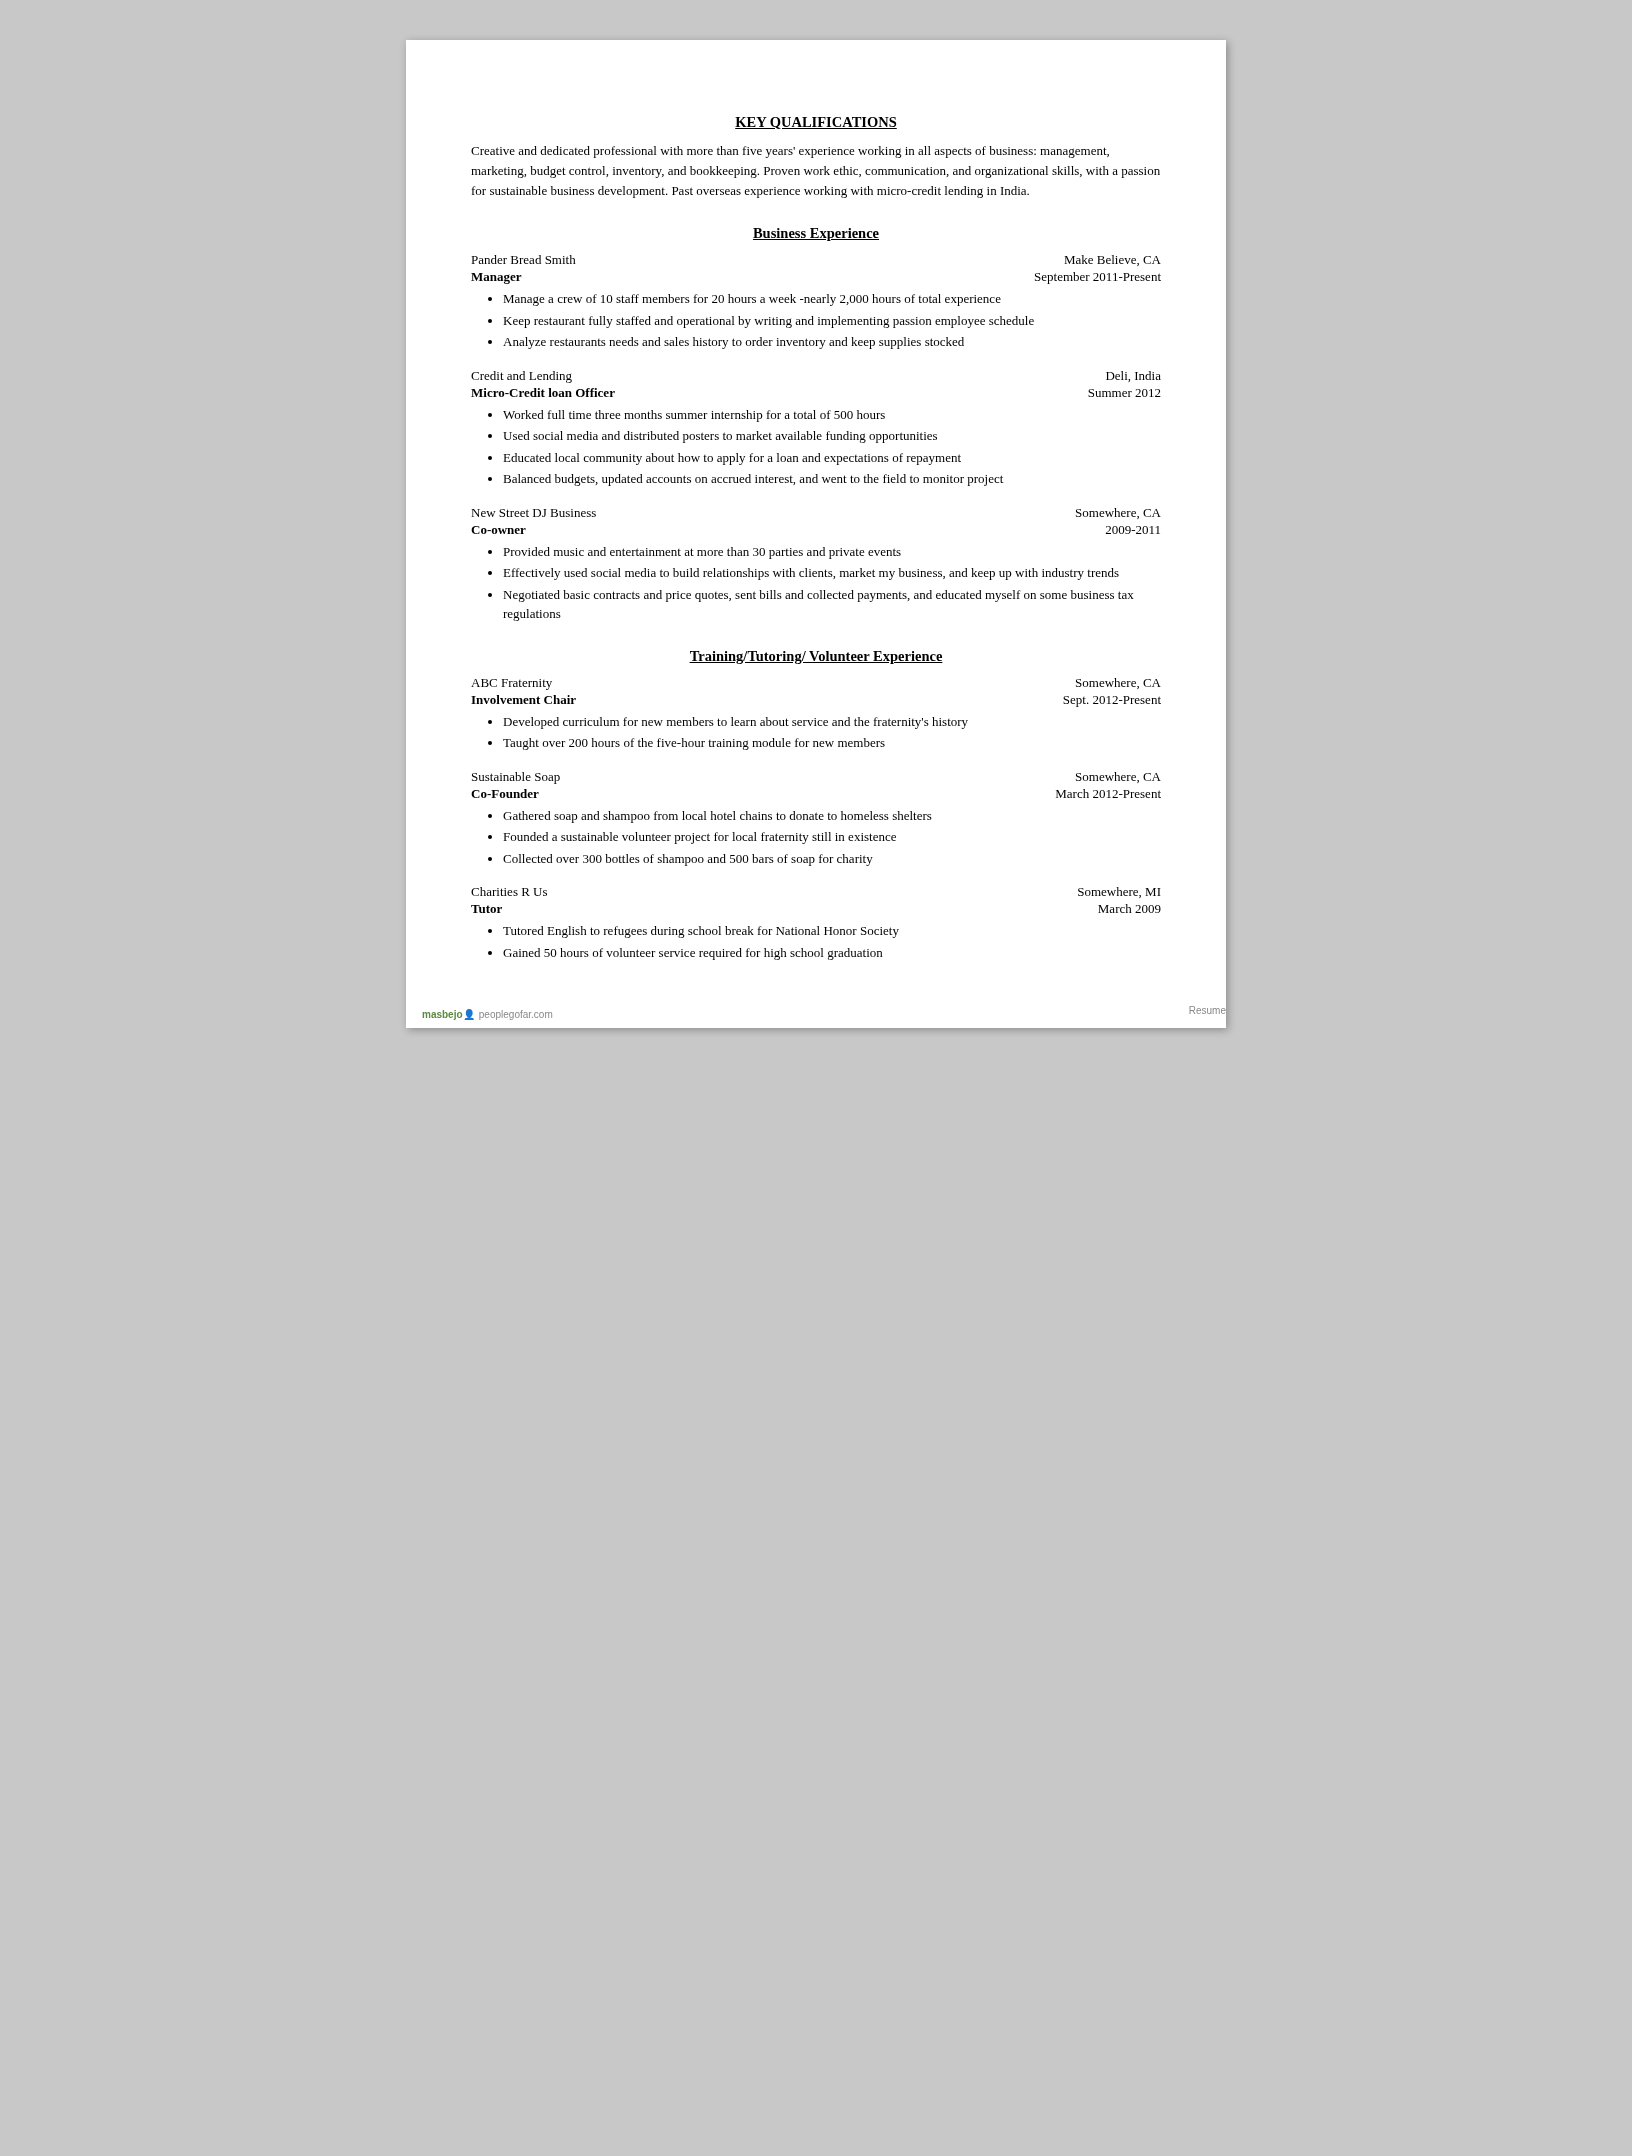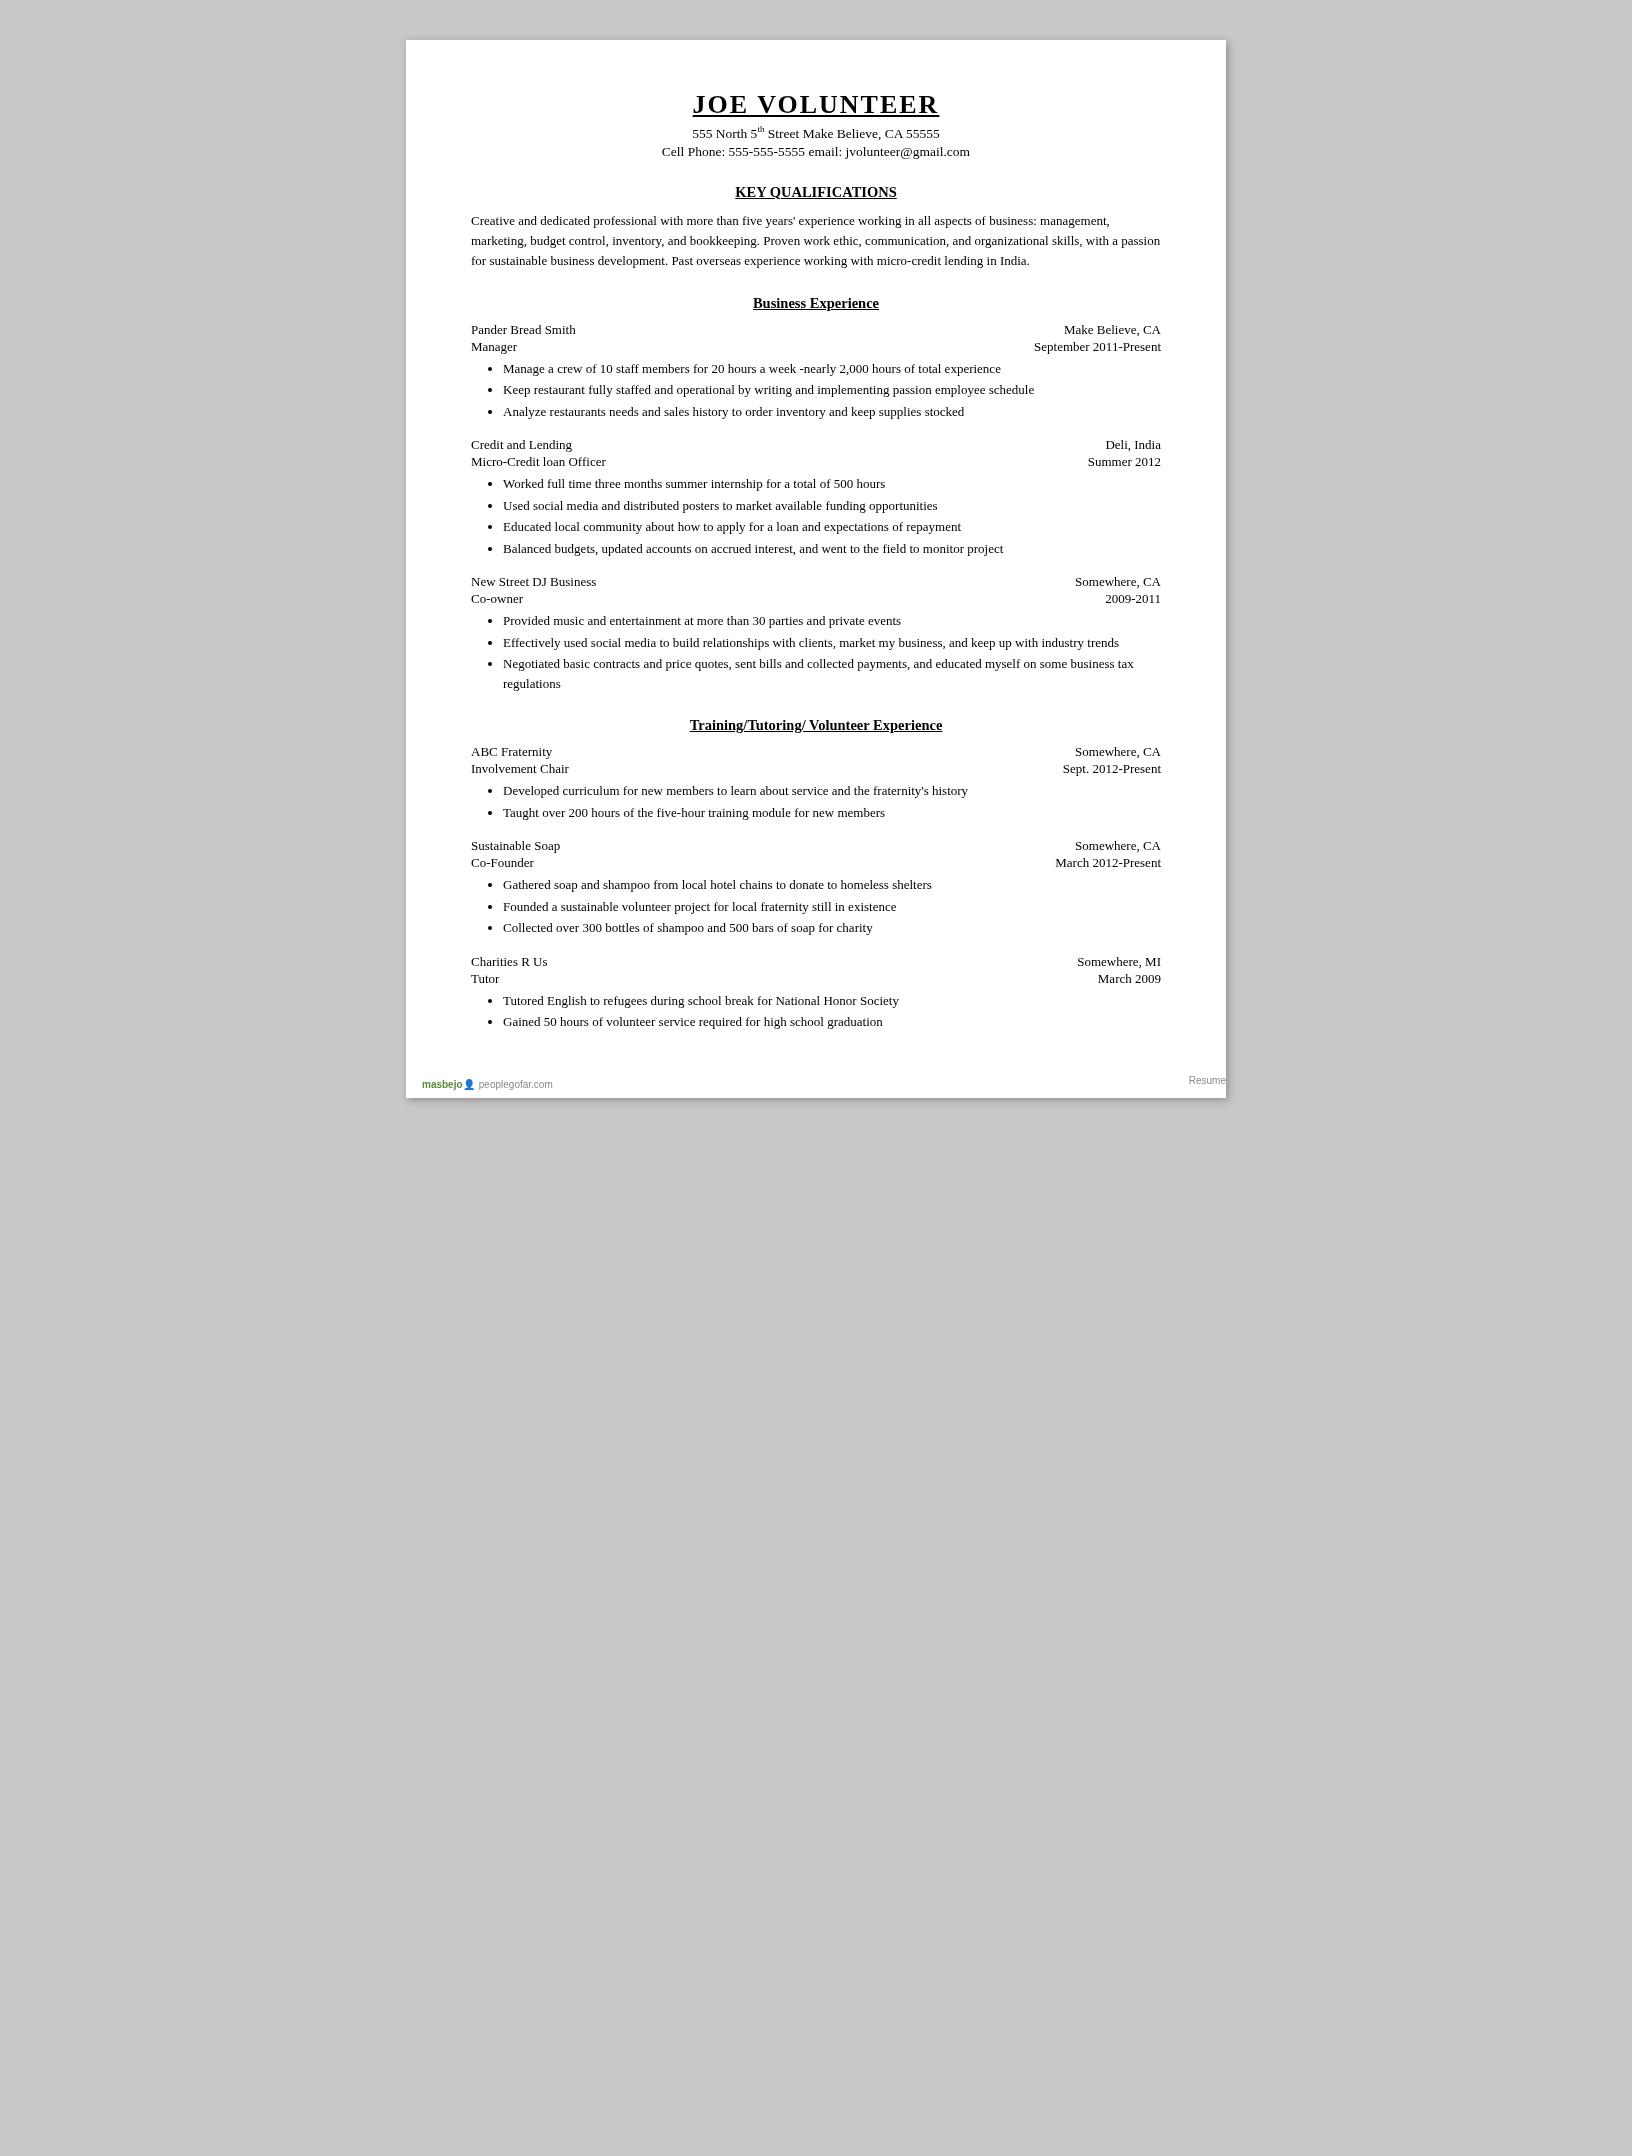--- a/index.html
+++ b/index.html
@@ -65,21 +65,21 @@
     .entry-location {
       font-size: 13px;
     }
     .entry-role-line {
       display: flex;
       justify-content: space-between;
       font-size: 13px;
       margin-bottom: 4px;
     }
     .entry-role {
-      font-weight: normal;
+      font-weight: bold;
       font-size: 13px;
     }
     .entry-date {
       font-size: 13px;
     }
     .entry-bullets {
       list-style: disc;
       margin-left: 32px;
       font-size: 13px;
       line-height: 1.5;
@@ -117,27 +117,20 @@
     }
     sup {
       font-size: 9px;
     }
   </style>
 </head>
 <body>
 
 <div class="resume-page">
 
-  <div class="header">
-    <div class="header-name">JOE  VOLUNTEER</div>
-    <div class="header-address">
-      555 North 5<sup>th</sup> Street Make Believe, CA 55555
-    </div>
-    <div class="header-contact">Cell Phone: 555-555-5555  email: jvolunteer@gmail.com</div>
-  </div>
 
   <div class="section-title">KEY QUALIFICATIONS</div>
   <div class="key-qual-text">Creative and dedicated professional with more than five years' experience working in all aspects of business: management, marketing, budget control, inventory, and bookkeeping. Proven work ethic, communication, and organizational skills, with a passion for sustainable business development. Past overseas experience working with micro-credit lending in India.</div>
 
   <div class="section-title">Business Experience</div>
 
   <div class="experience-entry">
     <div class="entry-header">
       <span class="entry-company">Pander Bread Smith</span>
       <span class="entry-location">Make Believe, CA</span>

